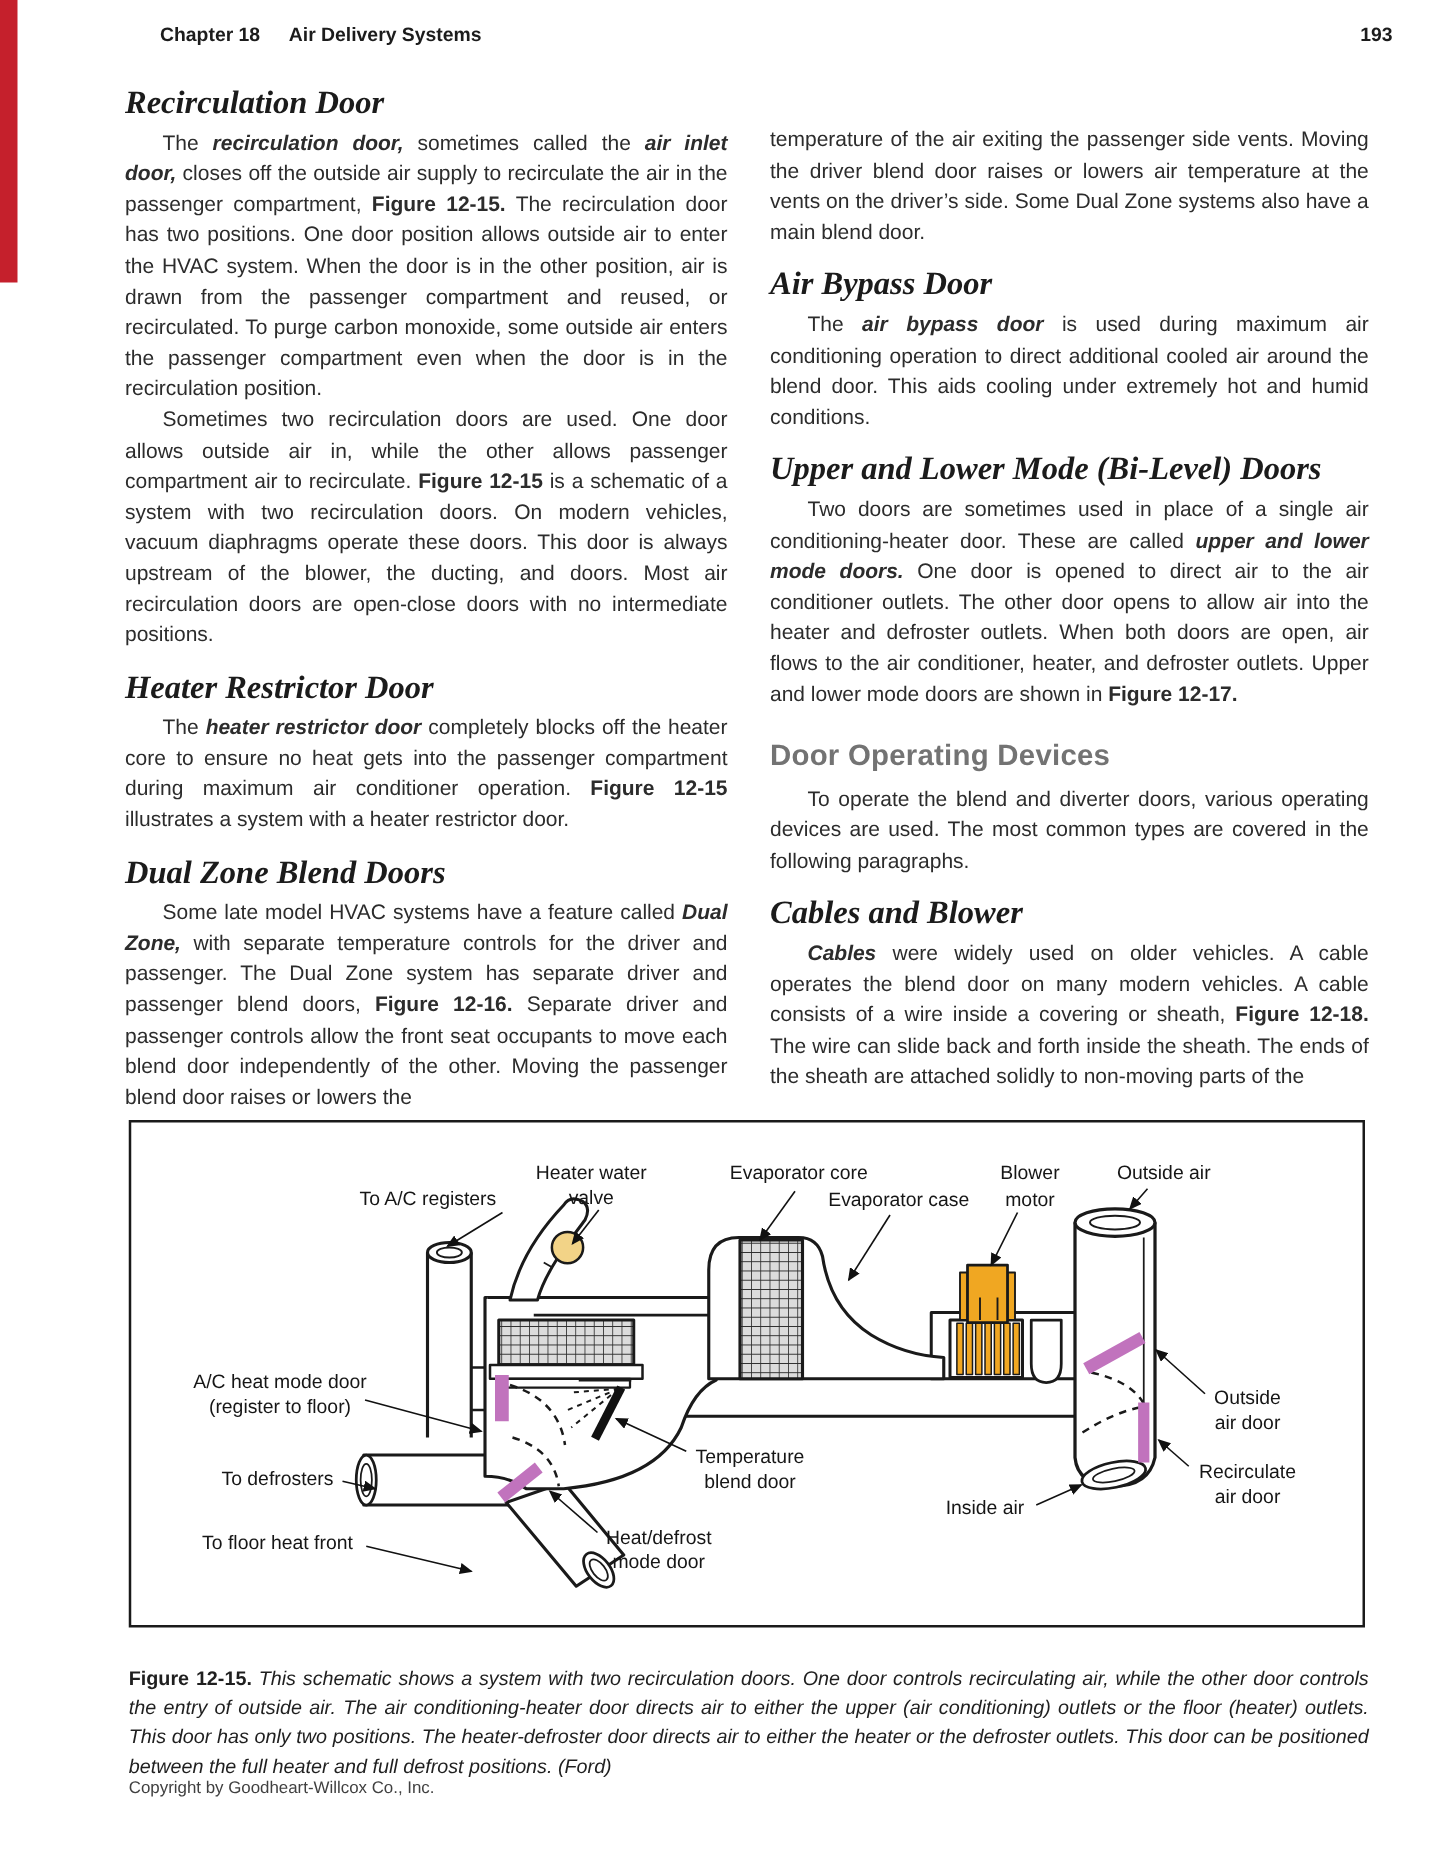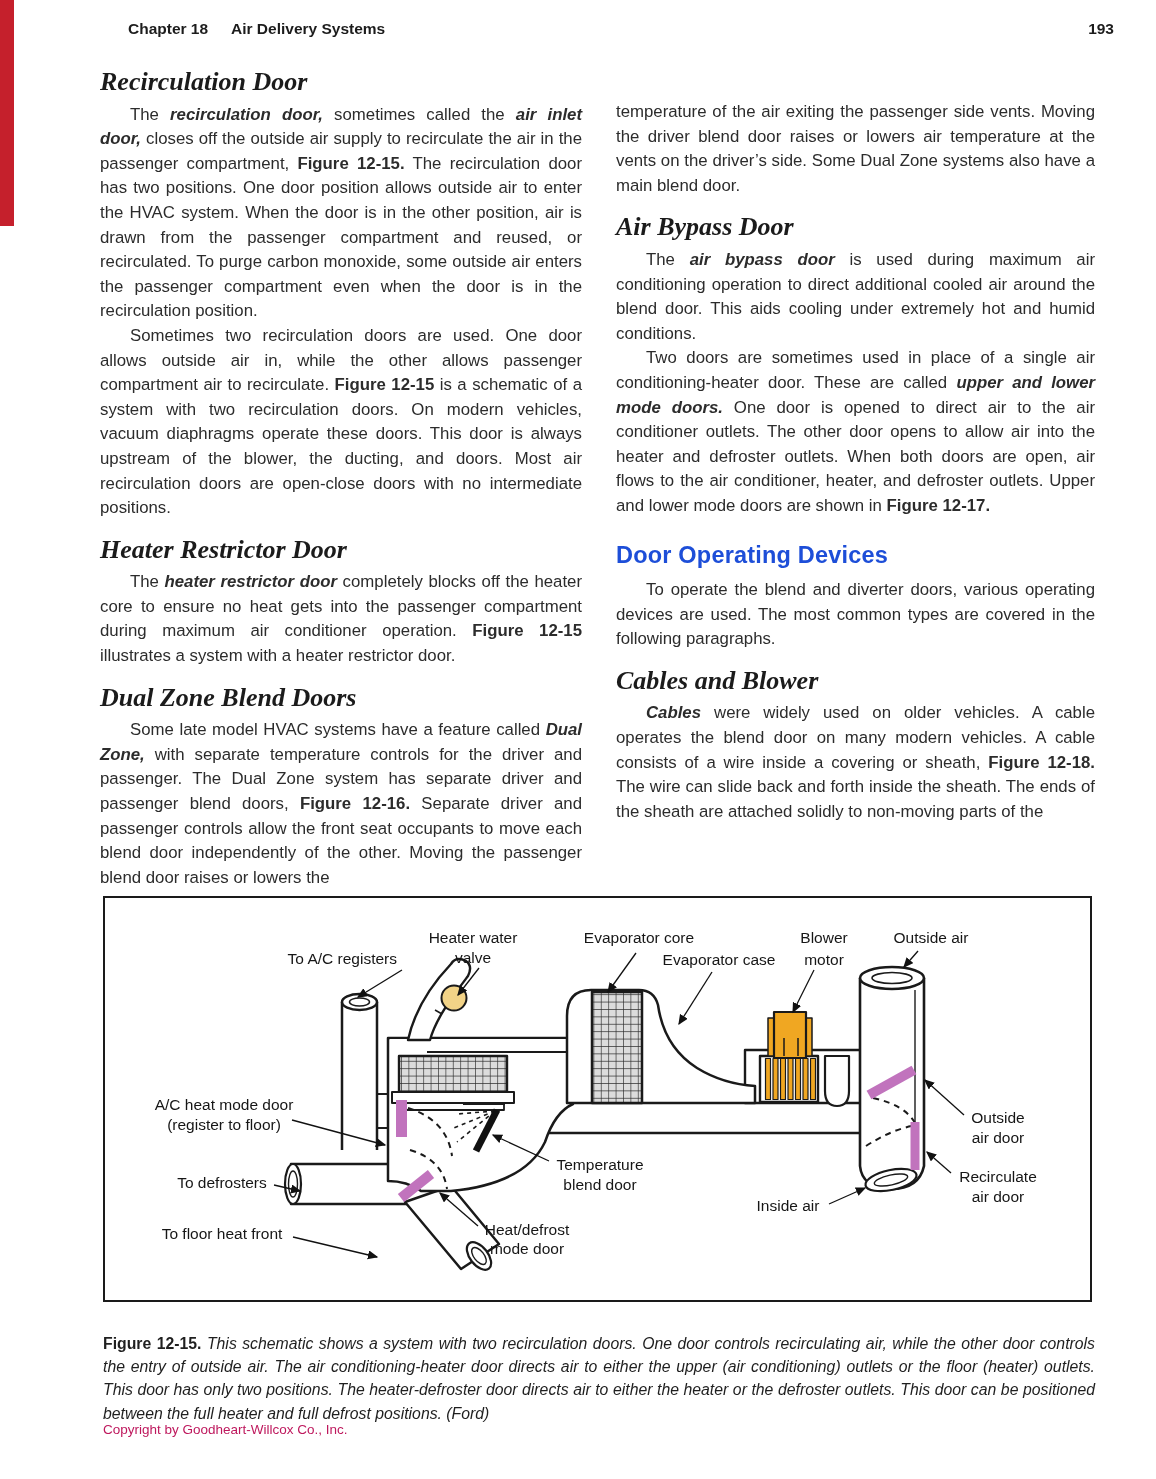--- a/index.html
+++ b/index.html
@@ -11,28 +11,28 @@
   .hdr .ti{position:absolute;left:231px;text-align:center;}
   .hdr .pg{position:absolute;right:42px;}
   .col{position:absolute;top:68px;font-size:16.8px;line-height:24.6px;text-align:justify;color:#2c2c2c;}
   #col-left{left:100px;width:482px;}
   #col-right{left:616px;width:479px;}
   .para{margin:0;text-indent:30px;}
   .para.flush{text-indent:0;margin-top:32px;}
   .col h3{font-family:"Liberation Serif",serif;font-style:italic;font-weight:bold;font-size:26px;
           text-align:left;margin:17px 0 8px;color:#1b1b1b;text-indent:0;}
   .col h3:first-child{margin-top:2px;}
-  .col h2{font-size:23.5px;font-weight:bold;margin:24px 0 11px;color:#1d4ed8;text-indent:0;letter-spacing:.2px;}
+  .col h2{font-size:23.5px;font-weight:bold;margin:24px 0 11px;color:#737373;text-indent:0;letter-spacing:.2px;}
   .b{font-weight:bold;}
   .bi{font-weight:bold;font-style:italic;}
   .i{font-style:italic;}
   .fig{position:absolute;left:103px;top:896px;width:985px;height:402px;border:2px solid #1a1a1a;background:#fff;}
   .cap{position:absolute;left:103px;top:1316px;width:992px;font-size:15.8px;line-height:23.3px;text-align:justify;color:#1f1f1f;}
   .cap .b{font-style:normal;font-weight:bold;}
-  .foot{position:absolute;left:103px;top:1422px;font-size:13.5px;color:#be185d;}
+  .foot{position:absolute;left:103px;top:1422px;font-size:13.5px;color:#404040;}
   .lbl{font-family:"Liberation Sans",sans-serif;font-size:15.5px;fill:#161616;}
 </style>
 </head>
 <body>
 
 <div class="page">
 
   <div class="edge-tab"></div>
 
   <div class="hdr">
@@ -47,20 +47,21 @@
       <p class="para"><span>Sometimes two recirculation doors are used. One door allows outside air in, while the other allows passenger compartment air to recirculate. </span><span class="b">Figure 12-15</span><span> is a schematic of a system with two recirculation doors. On modern vehicles, vacuum diaphragms operate these doors. This door is always upstream of the blower, the ducting, and doors. Most air recirculation doors are open-close doors with no intermediate positions.</span></p>
       <h3>Heater Restrictor Door</h3>
       <p class="para"><span>The </span><span class="bi">heater restrictor door</span><span> completely blocks off the heater core to ensure no heat gets into the passenger compartment during maximum air conditioner operation. </span><span class="b">Figure 12-15</span><span> illustrates a system with a heater restrictor door.</span></p>
       <h3>Dual Zone Blend Doors</h3>
       <p class="para"><span>Some late model HVAC systems have a feature called </span><span class="bi">Dual Zone,</span><span> with separate temperature controls for the driver and passenger. The Dual Zone system has separate driver and passenger blend doors, </span><span class="b">Figure 12-16.</span><span> Separate driver and passenger controls allow the front seat occupants to move each blend door independently of the other. Moving the passenger blend door raises or lowers the</span></p>
     </div>
   <div class="col" id="col-right">
       <p class="para flush"><span>temperature of the air exiting the passenger side vents. Moving the driver blend door raises or lowers air temperature at the vents on the driver’s side. Some Dual Zone systems also have a main blend door.</span></p>
       <h3>Air Bypass Door</h3>
       <p class="para"><span>The </span><span class="bi">air bypass door</span><span> is used during maximum air conditioning operation to direct additional cooled air around the blend door. This aids cooling under extremely hot and humid conditions.</span></p>
+      <h3>Upper and Lower Mode (Bi-Level) Doors</h3>
       <p class="para"><span>Two doors are sometimes used in place of a single air conditioning-heater door. These are called </span><span class="bi">upper and lower mode doors.</span><span> One door is opened to direct air to the air conditioner outlets. The other door opens to allow air into the heater and defroster outlets. When both doors are open, air flows to the air conditioner, heater, and defroster outlets. Upper and lower mode doors are shown in </span><span class="b">Figure 12-17.</span></p>
       <h2>Door Operating Devices</h2>
       <p class="para"><span>To operate the blend and diverter doors, various operating devices are used. The most common types are covered in the following paragraphs.</span></p>
       <h3>Cables and Blower</h3>
       <p class="para"><span class="bi">Cables</span><span> were widely used on older vehicles. A cable operates the blend door on many modern vehicles. A cable consists of a wire inside a covering or sheath, </span><span class="b">Figure 12-18.</span><span> The wire can slide back and forth inside the sheath. The ends of the sheath are attached solidly to non-moving parts of the</span></p>
     </div>
 
   <div class="fig">
     <svg width="985" height="402" viewBox="0 0 985 402">
       <defs>

